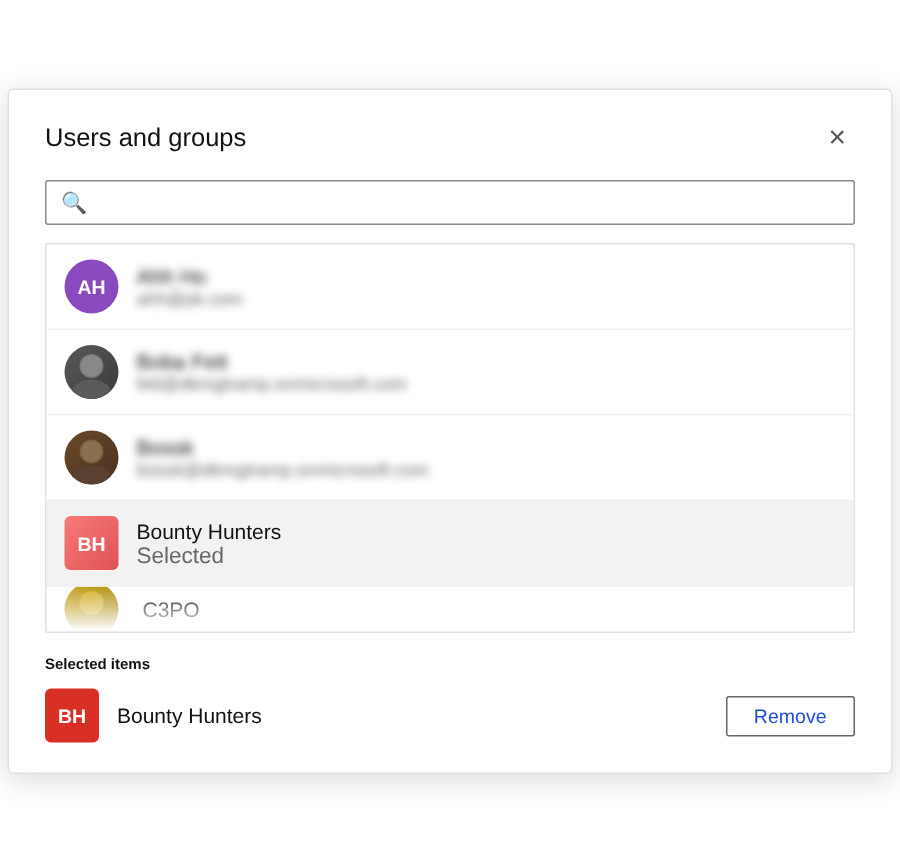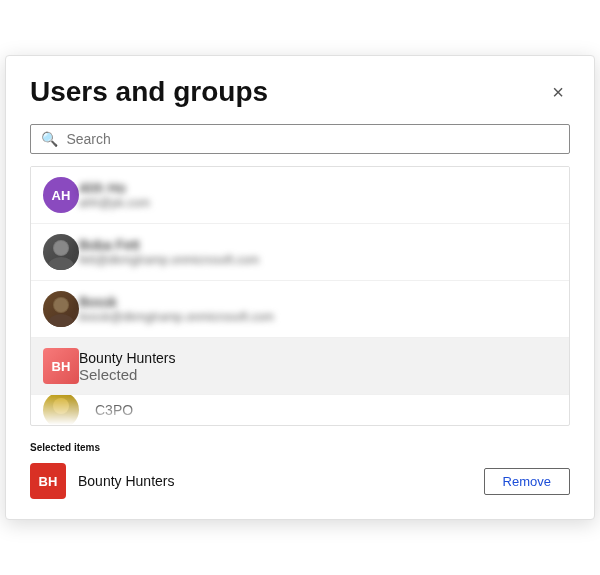--- a/index.html
+++ b/index.html
@@ -21,22 +21,22 @@
       padding: 20px 24px 20px 24px;
       position: relative;
     }
     .dialog-header {
       display: flex;
       align-items: center;
       justify-content: space-between;
       margin-bottom: 16px;
     }
     .dialog-title {
-      font-size: 28px;
-      font-weight: 700;
+      font-size: 17px;
+      font-weight: 400;
       color: #111;
     }
     .close-btn {
       background: none;
       border: none;
       font-size: 20px;
       cursor: pointer;
       color: #555;
       line-height: 1;
       padding: 2px 6px;
@@ -84,20 +84,21 @@
       background: #c0c0c0;
       border-radius: 4px;
     }
     .list-item {
       display: flex;
       align-items: center;
       padding: 10px 12px;
       border-bottom: 1px solid #f0f0f0;
       cursor: pointer;
       background: #fff;
+      gap: 12px;
     }
     .list-item.selected {
       background: #f2f2f2;
     }
     .avatar {
       width: 36px;
       height: 36px;
       border-radius: 50%;
       display: flex;
       align-items: center;
@@ -204,21 +205,20 @@
 <body>
 
 <div class="dialog">
   <div class="dialog-header">
     <span class="dialog-title">Users and groups</span>
     <button class="close-btn">×</button>
   </div>
 
   <div class="search-box">
     <span class="search-icon">🔍</span>
-    <input class="search-input" type="text" placeholder="Search" style="">
   </div>
 
   <div class="list-container">
     <div class="list-scroll">
 
       <div class="list-item">
         <div class="avatar purple">AH</div>
         <div class="item-info">
           <span class="item-name">Ahh Ho</span>
           <span class="item-email">ahh@pk.com</span>

